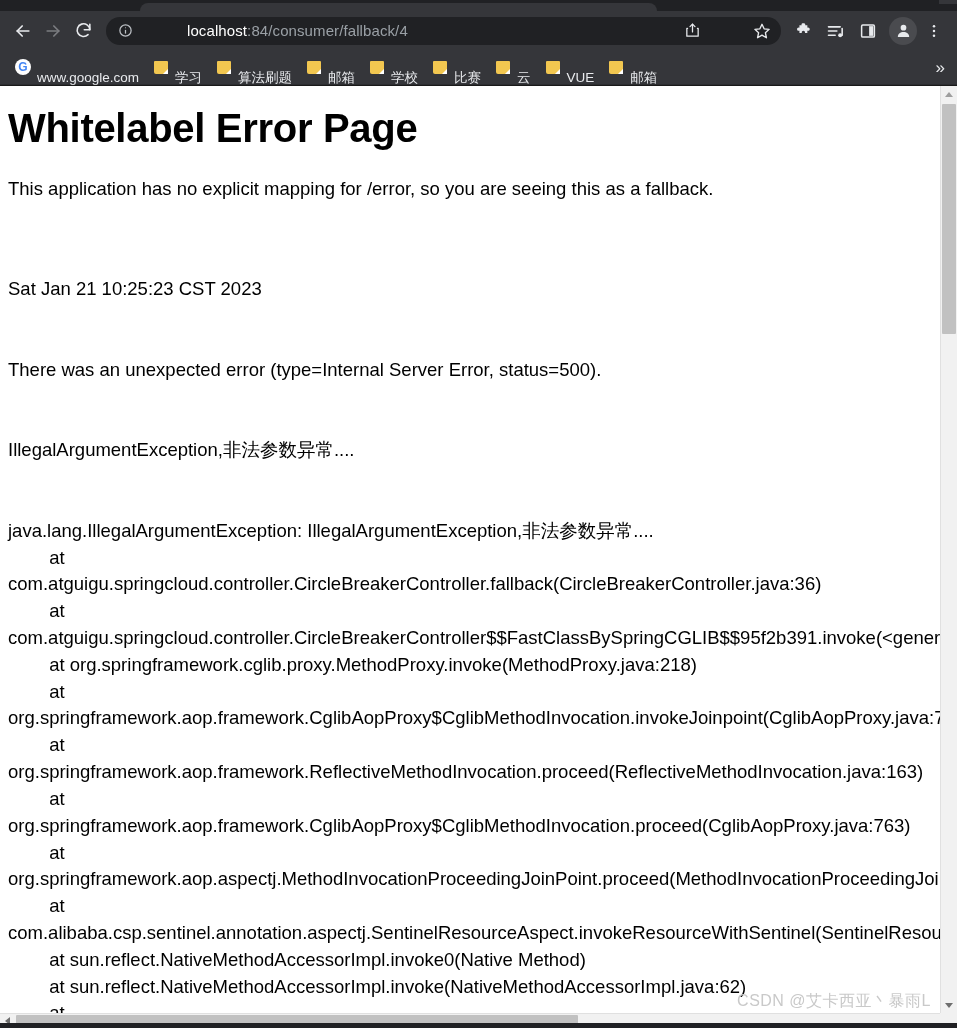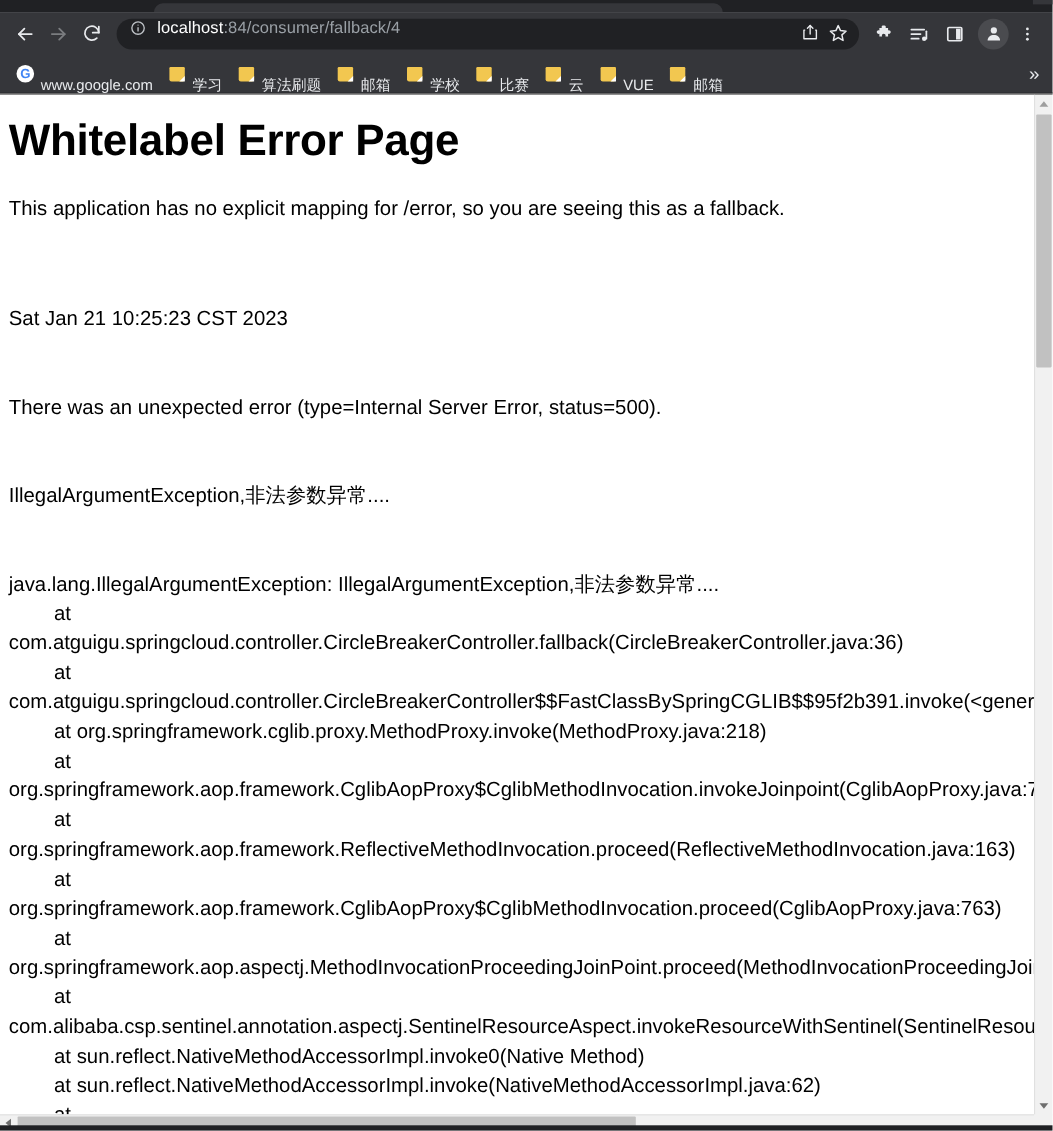--- a/index.html
+++ b/index.html
@@ -46,24 +46,25 @@
   }
   .navbtn.disabled { color: #7b7d80; }
   .navbtn svg { display: block; }
 
   .omnibox {
     flex: 1 1 auto;
     height: 28px;
     background: #202124;
     border-radius: 14px;
     display: flex;
-    align-items: flex-start;
+    align-items: center;
     margin: 0 6px 0 8px;
     padding: 0 6px 0 10px;
     min-width: 0;
+    gap: 44px;
   }
   .omni-info {
     width: 18px; height: 18px; flex: 0 0 auto;
     color: #bdc1c6; display:flex; align-items:center; justify-content:center;
   }
   .omni-url {
     flex: 1 1 auto;
     margin-left: 9px;
     font-size: 15px;
     color: #9aa0a6;
@@ -463,16 +464,17 @@
 
     <div class="hscroll">
       <div class="hscroll-left">
           <span class="arrow-left"></span>
         </div>
       <div class="hthumb"></div>
     </div>
 
     <div class="corner-box"></div>
 
+    <div class="watermark">CSDN @艾卡西亚丶暴雨L</div>
   </div>
 
   <div class="bottom-edge"></div>
 </div>
 
 </body></html>

